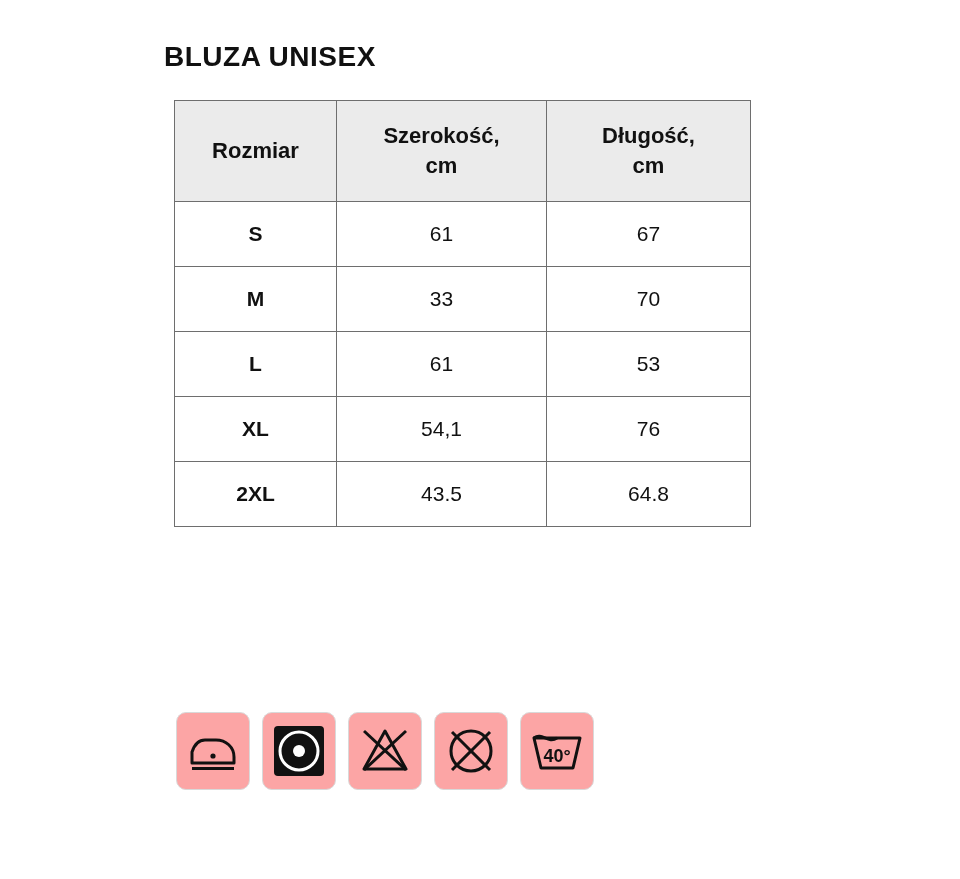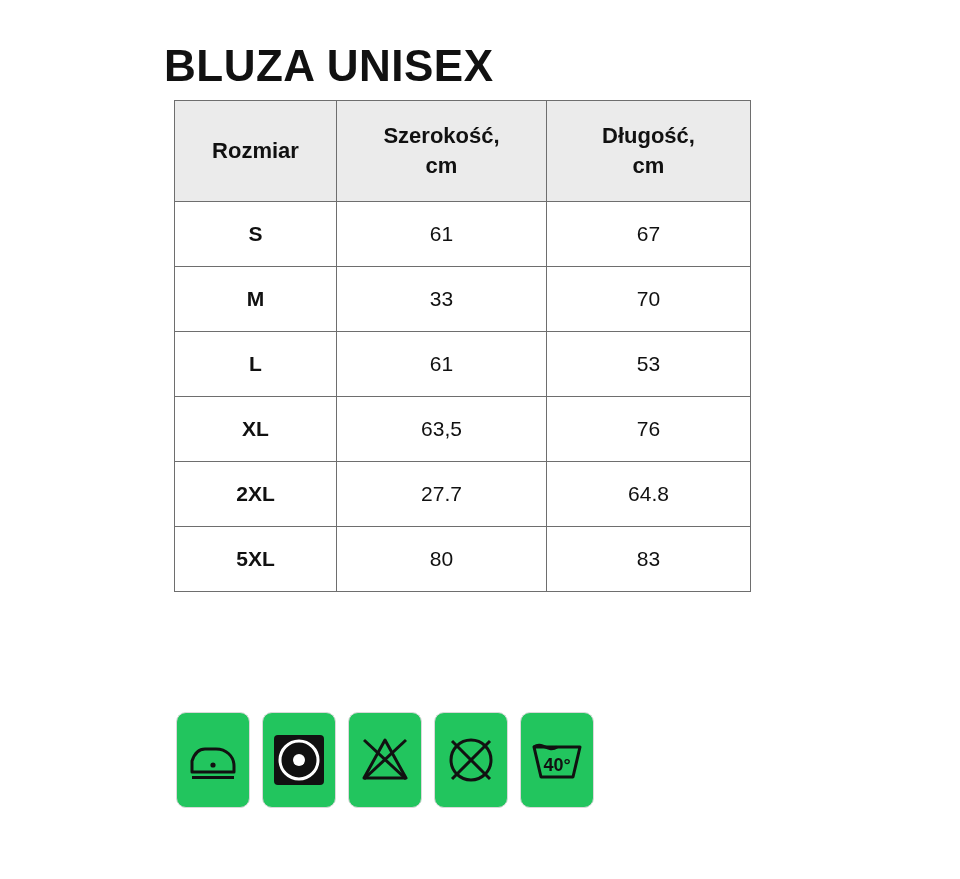--- a/index.html
+++ b/index.html
@@ -17,21 +17,21 @@
   .page {
     position: relative;
     width: 960px;
     height: 879px;
     background: #ffffff;
   }
   .title {
     position: absolute;
     left: 164px;
     top: 42px;
-    font-size: 44px;
+    font-size: 28px;
     font-weight: bold;
     letter-spacing: 0.5px;
     color: #111111;
     margin: 0;
     line-height: 1.1;
   }
   .size-table {
     position: absolute;
     left: 174px;
     top: 100px;
@@ -68,24 +68,24 @@
 
   .care-row {
     position: absolute;
     left: 176px;
     top: 712px;
     display: flex;
     gap: 12px;
   }
   .care-icon {
     width: 74px;
-    height: 96px;
+    height: 78px;
     border: 1px solid #d9d9d9;
     border-radius: 10px;
-    background: #22c55e;
+    background: #fca5a5;
     box-sizing: border-box;
     display: flex;
     align-items: center;
     justify-content: center;
   }
   .care-icon svg { display: block; }
 </style>
 </head>
 <body>
 
@@ -125,32 +125,27 @@
         <td>33</td>
         <td>70</td>
       </tr>
       <tr>
         <td class="size-cell">L</td>
         <td>61</td>
         <td>53</td>
       </tr>
       <tr>
         <td class="size-cell">XL</td>
-        <td>63,5</td>
+        <td>54,1</td>
         <td>76</td>
       </tr>
       <tr>
         <td class="size-cell">2XL</td>
-        <td>27.7</td>
+        <td>43.5</td>
         <td>64.8</td>
-      </tr>
-      <tr>
-        <td class="size-cell">5XL</td>
-        <td>80</td>
-        <td>83</td>
       </tr>
     </tbody>
   </table>
 
   <div class="care-row">
 
     <div class="care-icon">
       <svg width="56" height="56" viewBox="0 0 56 56" aria-hidden="true">
         <path d="M7 40 L49 40 L49 34 C49 24 41 17 31 17 L20 17 C13 17 9 23 7 29 Z" fill="none" stroke="#111111" stroke-width="3" stroke-linejoin="round"></path>
         <circle cx="28" cy="33" r="2.6" fill="#111111"></circle>

